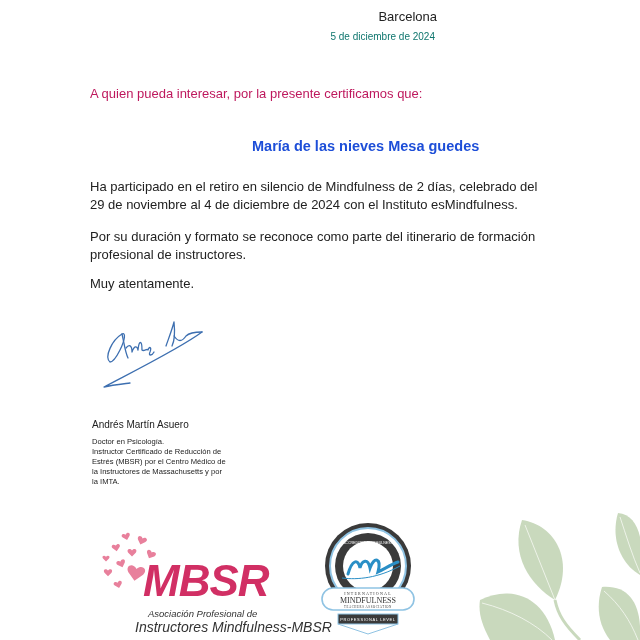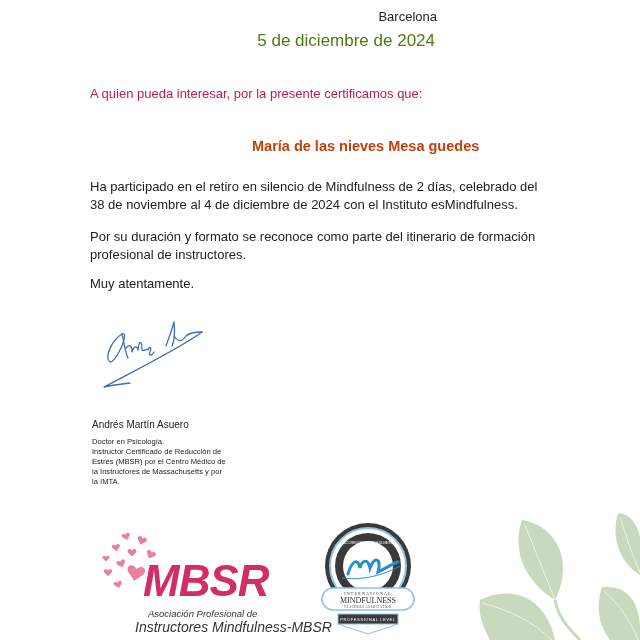--- a/index.html
+++ b/index.html
@@ -5,25 +5,25 @@
     * { box-sizing: border-box; margin: 0; padding: 0; }
     html, body { width: 640px; height: 640px; overflow: hidden; background: #ffffff; }
     body { position: relative; font-family: "Liberation Sans", sans-serif; color: #1a1a1a; }
 
     .page { position: absolute; left: 0; top: 0; width: 540px; height: 640px; background: #fff; }
 
     .faded-header { position: absolute; left: 100px; top: -6px; width: 170px; height: 8px;
       color: #f0f0f0; font-size: 10px; }
 
     .place { position: absolute; top: 9px; right: 103px; font-size: 13px; color: #222; }
-    .date  { position: absolute; top: 31px; right: 105px; font-size: 17px; color: #4d7c0f; }
+    .date  { position: absolute; top: 31px; right: 105px; font-size: 10px; color: #0f766e; }
 
     .intro { position: absolute; left: 90px; top: 86px; font-size: 13px; color: #be185d; }
 
-    .recipient { position: absolute; left: 252px; top: 138px; font-size: 14.5px; font-weight: bold; color: #c2410c; }
+    .recipient { position: absolute; left: 252px; top: 138px; font-size: 14.5px; font-weight: bold; color: #1d4ed8; }
 
     .para { position: absolute; left: 90px; font-size: 13px; line-height: 18px; color: #222; width: 460px; }
     .p1 { top: 178px; }
     .p2 { top: 228px; }
     .closing { position: absolute; left: 90px; top: 276px; font-size: 13px; color: #222; }
 
     .signature { position: absolute; left: 92px; top: 312px; width: 130px; height: 90px; }
 
     .signer-name { position: absolute; left: 92px; top: 419px; font-size: 10px; color: #222; }
     .signer-creds { position: absolute; left: 92px; top: 437px; font-size: 7.6px; line-height: 10px; color: #222; width: 170px; }
@@ -48,21 +48,21 @@
 
   <div class="place">Barcelona</div>
   <div class="date">5 de diciembre de 2024</div>
 
   <div class="intro">A quien pueda interesar, por la presente certificamos que:</div>
 
   <div class="recipient">María de las nieves Mesa guedes</div>
 
   <div class="para p1">
     <div>Ha participado en el retiro en silencio de Mindfulness de 2 días, celebrado del</div>
-    <div>38 de noviembre al 4 de diciembre de 2024 con el Instituto esMindfulness.</div>
+    <div>29 de noviembre al 4 de diciembre de 2024 con el Instituto esMindfulness.</div>
   </div>
 
   <div class="para p2">
     <div>Por su duración y formato se reconoce como parte del itinerario de formación</div>
     <div>profesional de instructores.</div>
   </div>
 
   <div class="closing">Muy atentamente.</div>
 
   <svg class="signature" viewBox="0 0 130 90">

